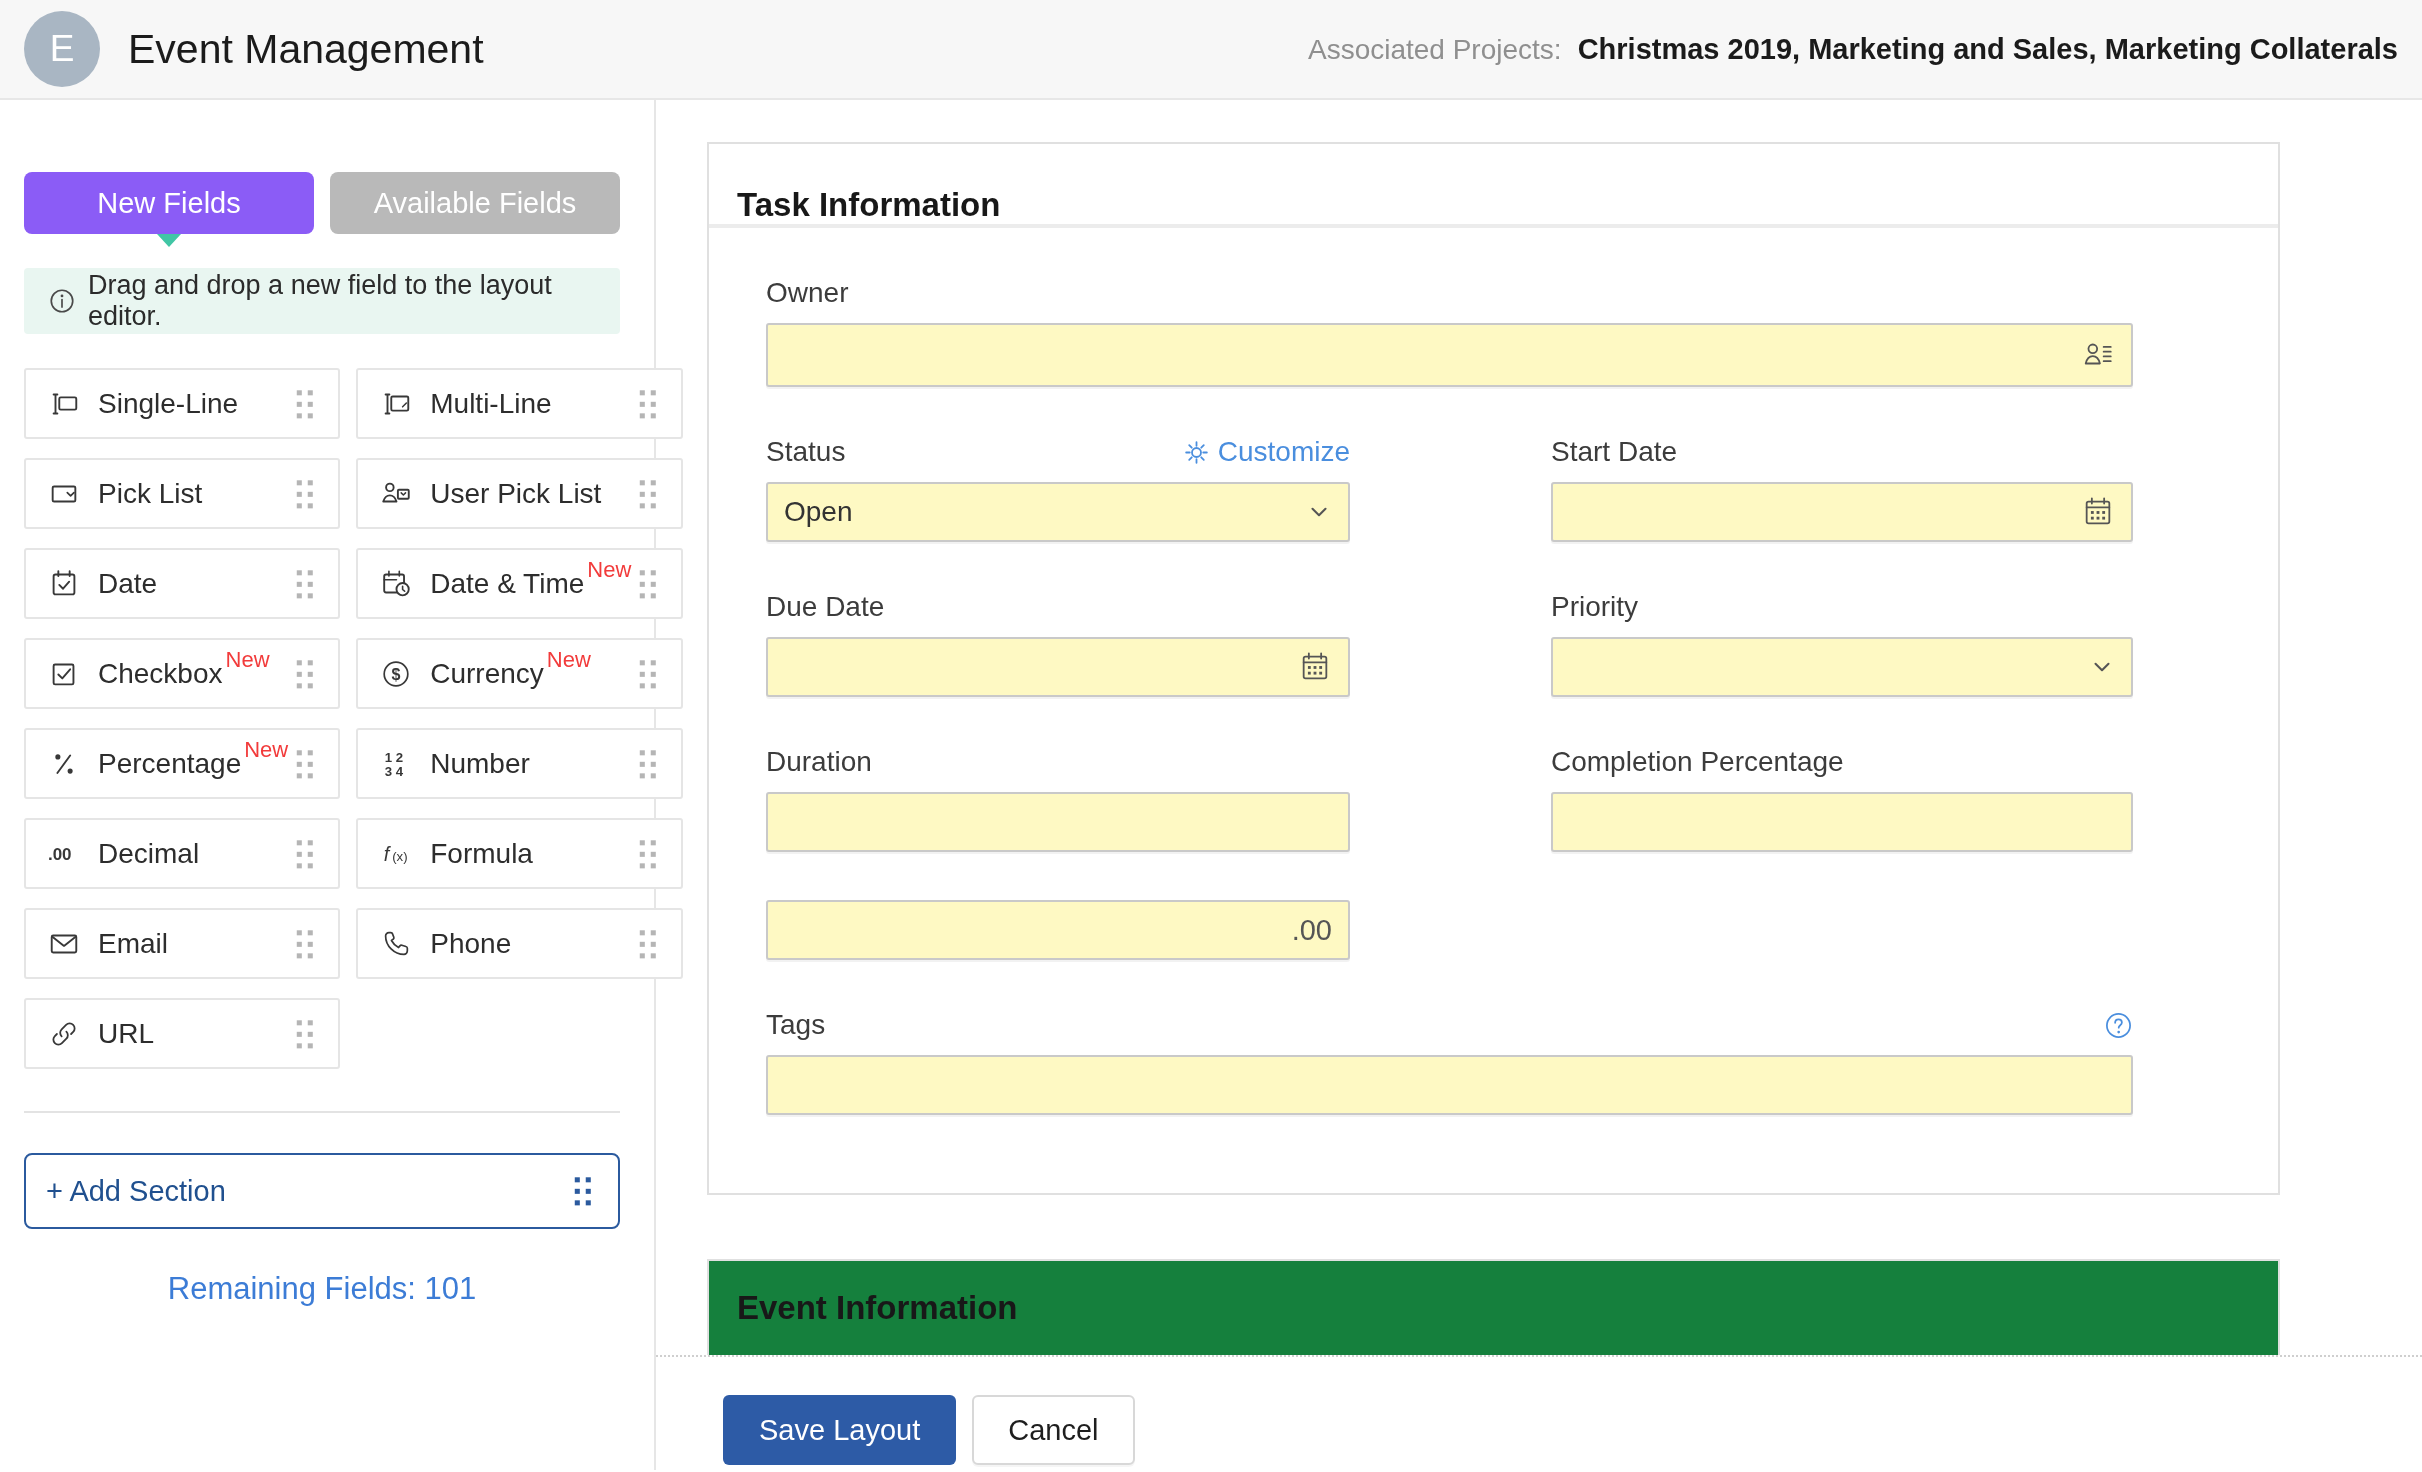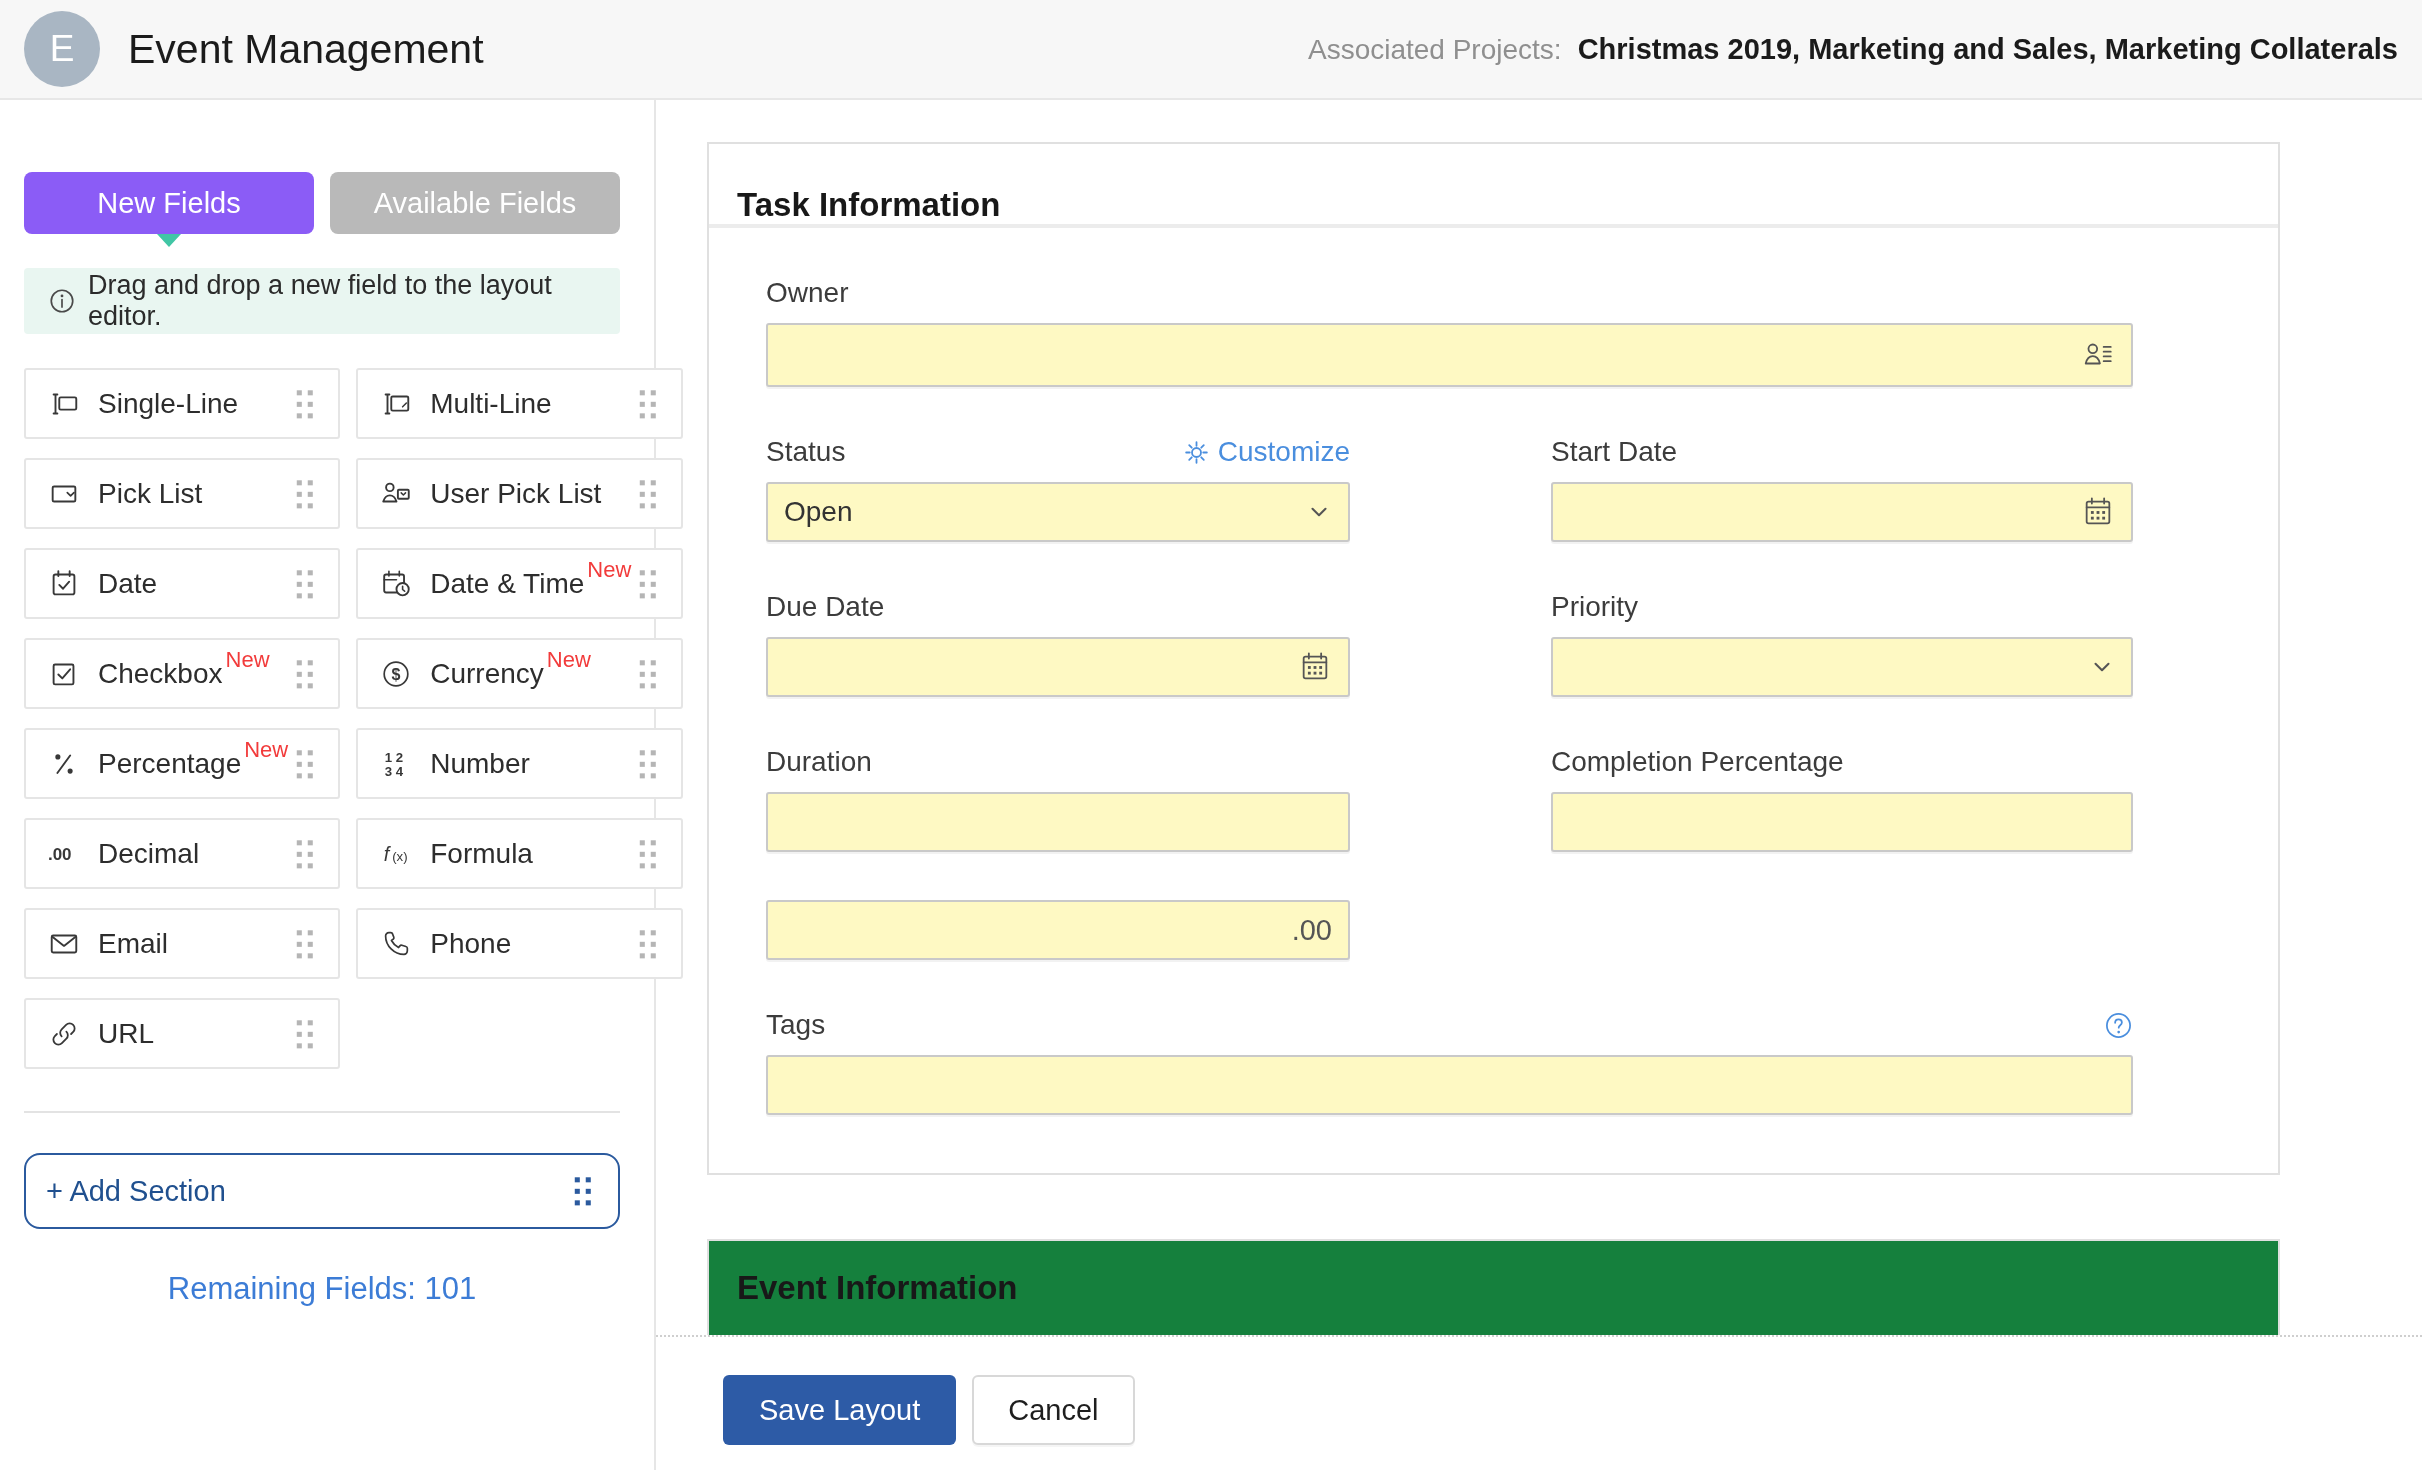--- a/index.html
+++ b/index.html
@@ -64,32 +64,32 @@
     display:flex; align-items:center; padding:0 16px 0 20px; cursor:grab;
   }
   .fi-icon { width:36px; height:36px; color:#383838; margin-right:16px; flex:none; display:flex; align-items:center; justify-content:center; }
   .fi-label { font-size:28px; color:#2d2d2d; white-space:nowrap; }
   .fi-badge { font-size:22px; color:#f23b3b; margin-left:3px; transform:translateY(-14px); }
   .fi-handle { margin-left:auto; color:#b5b5b5; display:flex; cursor:grab; }
 
   .sidebar-divider { margin:42px 0 0 0; border:none; border-top:2px solid #e3e3e3; }
 
   .add-section {
-    margin-top:40px; height:76px; border:2px solid #2b5a9e; border-radius:16px;
+    margin-top:40px; height:76px; border:2px solid #2b5a9e; border-radius:8px;
     display:flex; align-items:center; padding:0 18px 0 20px;
     color:#20508f; font-size:29px; cursor:pointer; background:#fff;
   }
   .add-section .fi-handle { color:#2b5a9e; }
   .remaining { margin-top:42px; text-align:center; font-size:31px; color:#3c7cd6; }
 
   
   .panel { width:1573px; border:2px solid #e0e0e0; background:#fff; }
   .panel-header { height:84px; display:flex; align-items:flex-end; padding:0 28px; border-bottom:4px solid #ececec; }
   .panel-title { font-size:33px; font-weight:600; color:#181818; }
-  .panel-body { padding:48px 0 58px 57px; }
+  .panel-body { padding:48px 0 78px 57px; }
 
   .f-label-row { display:flex; align-items:center; justify-content:space-between; height:34px; margin-bottom:13px; }
   .f-label { font-size:28px; color:#3c3c3c; }
   .box {
     height:60px; background:#fef9c3; border:2px solid #c9c9c9; border-radius:3px;
     box-shadow:0 2px 0 rgba(0,0,0,.05);
     display:flex; align-items:center; padding:0 16px; font-size:28px; color:#333; cursor:text;
   }
   .box .right { margin-left:auto; display:flex; align-items:center; color:#555; }
   .select { cursor:pointer; }

